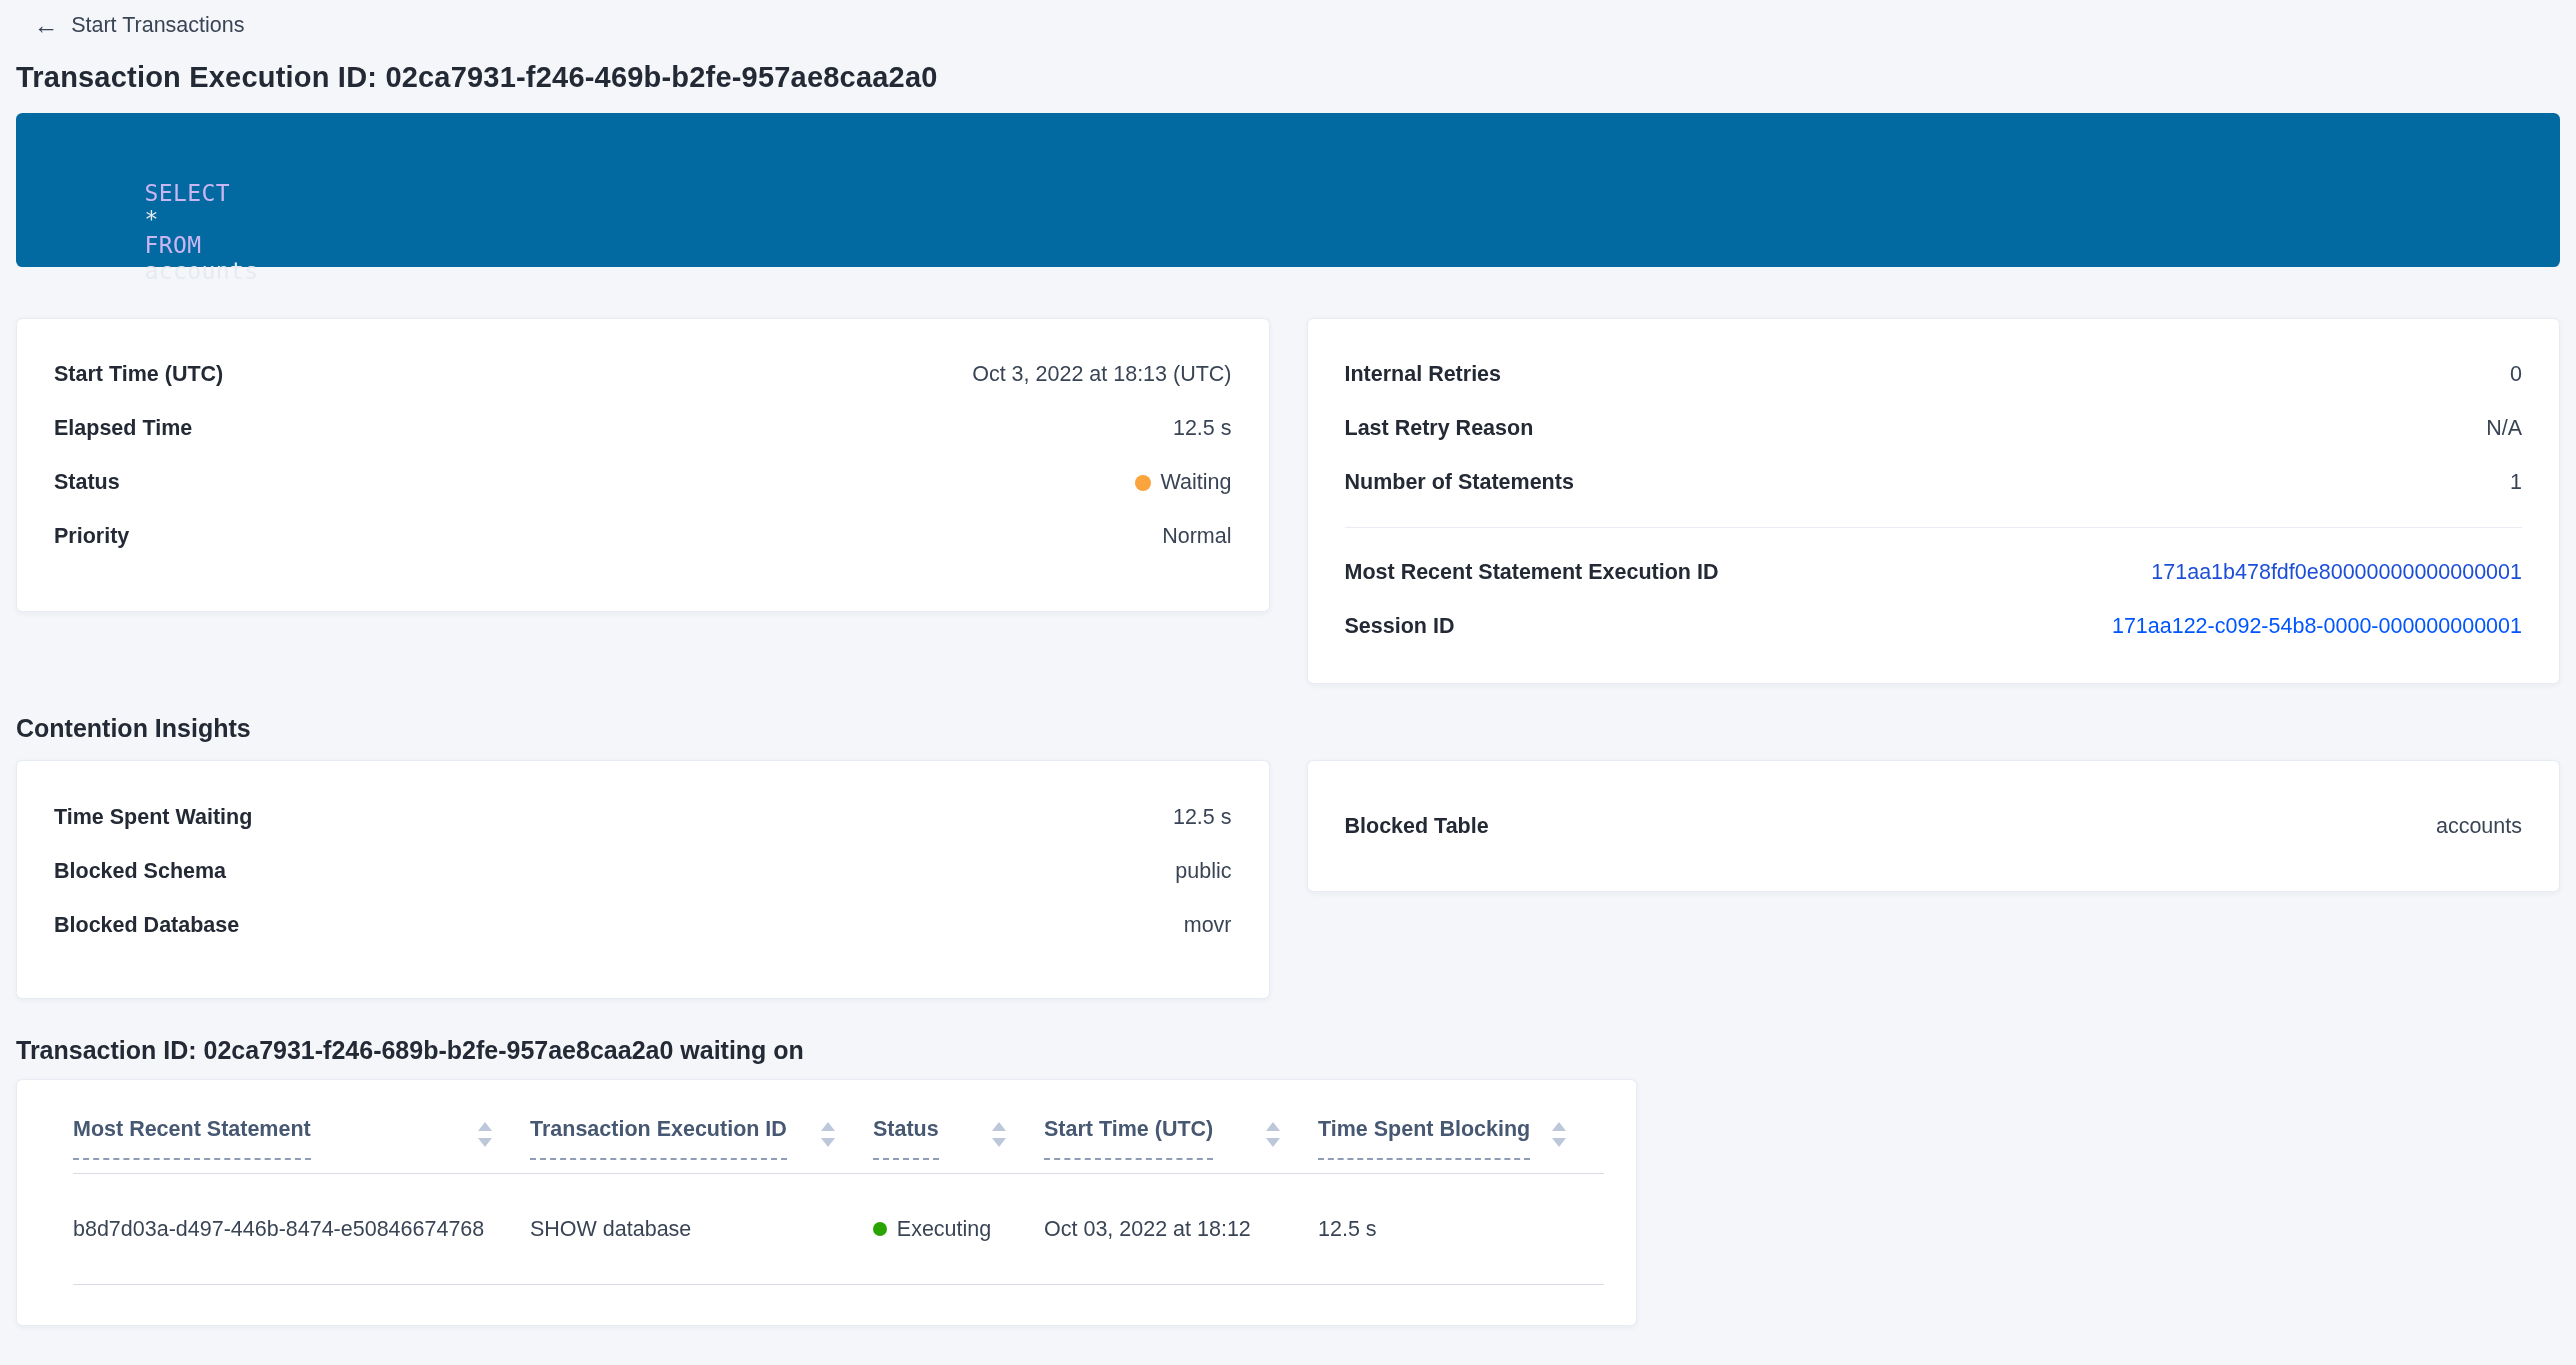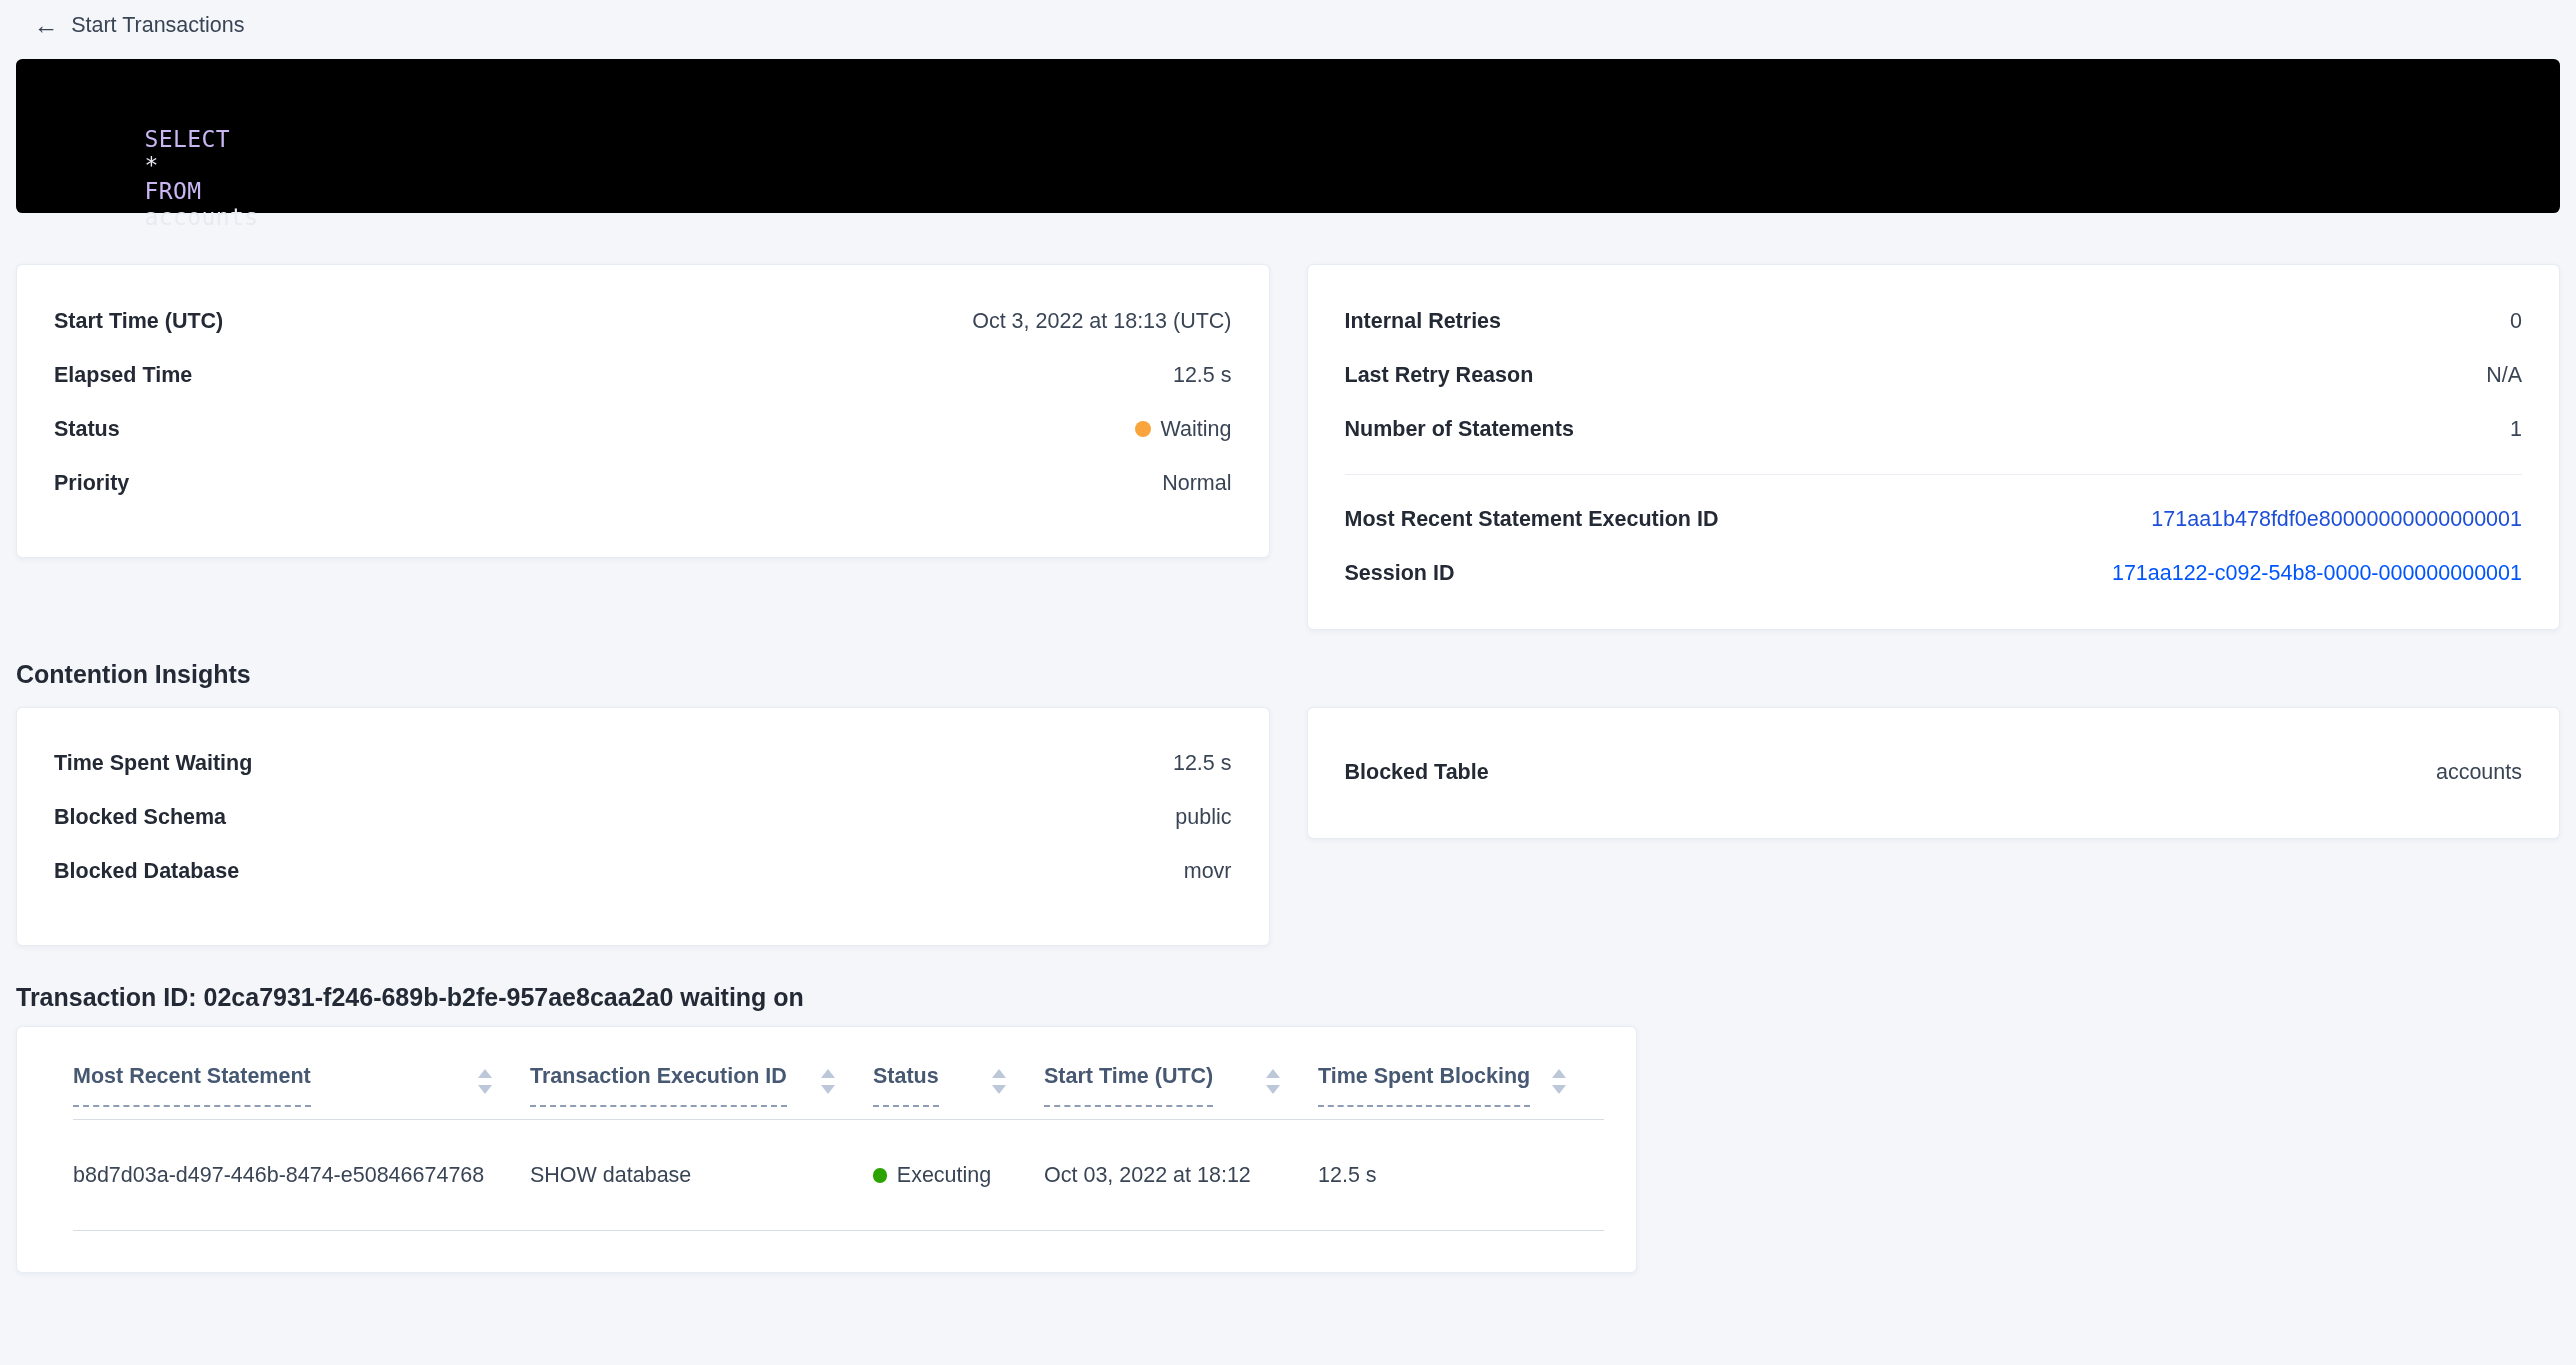--- a/index.html
+++ b/index.html
@@ -175,22 +175,23 @@
 </head>
 <body>
 
 <div class="page">
 
   <div class="breadcrumb">
     <span class="back-arrow">←</span>
     <span>Start Transactions</span>
   </div>
 
-
-  <div class="sql-box" style="background: #000000;">
+  <h1 class="page-title">Transaction Execution ID: 02ca7931-f246-469b-b2fe-957ae8caa2a0</h1>
+
+  <div class="sql-box" style="background: #0369a1;">
     <div class="sql-line">
       <span class="tok" style="color: rgb(201, 182, 242);">SELECT</span>
       <span class="tok" style="color: rgb(231, 234, 240);">*</span>
       <span class="tok" style="color: rgb(201, 182, 242);">FROM</span>
       <span class="tok" style="color: rgb(231, 234, 240);">accounts</span>
     </div>
   </div>
 
   <div class="cards-row">
 

